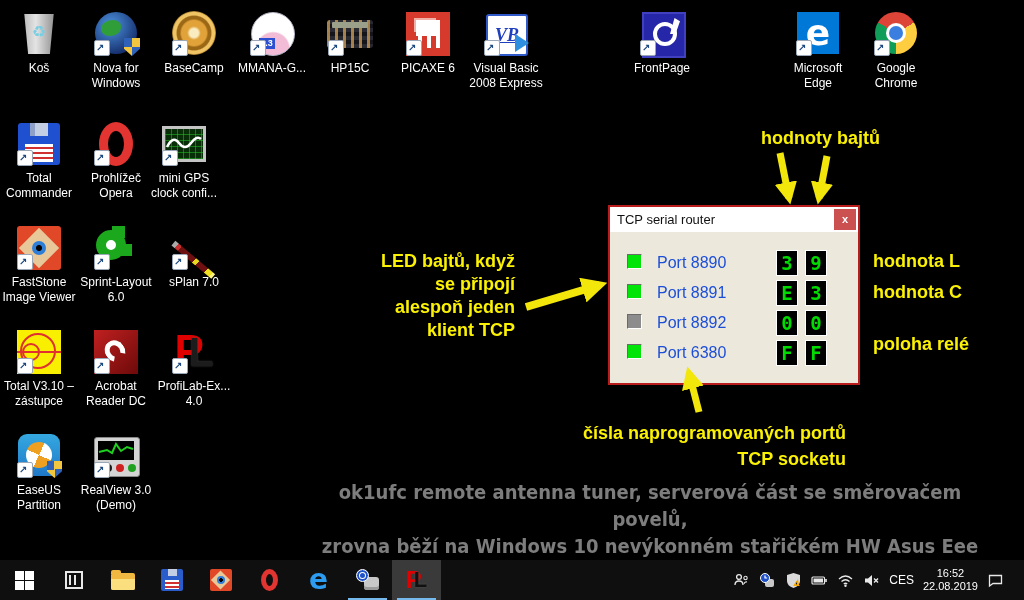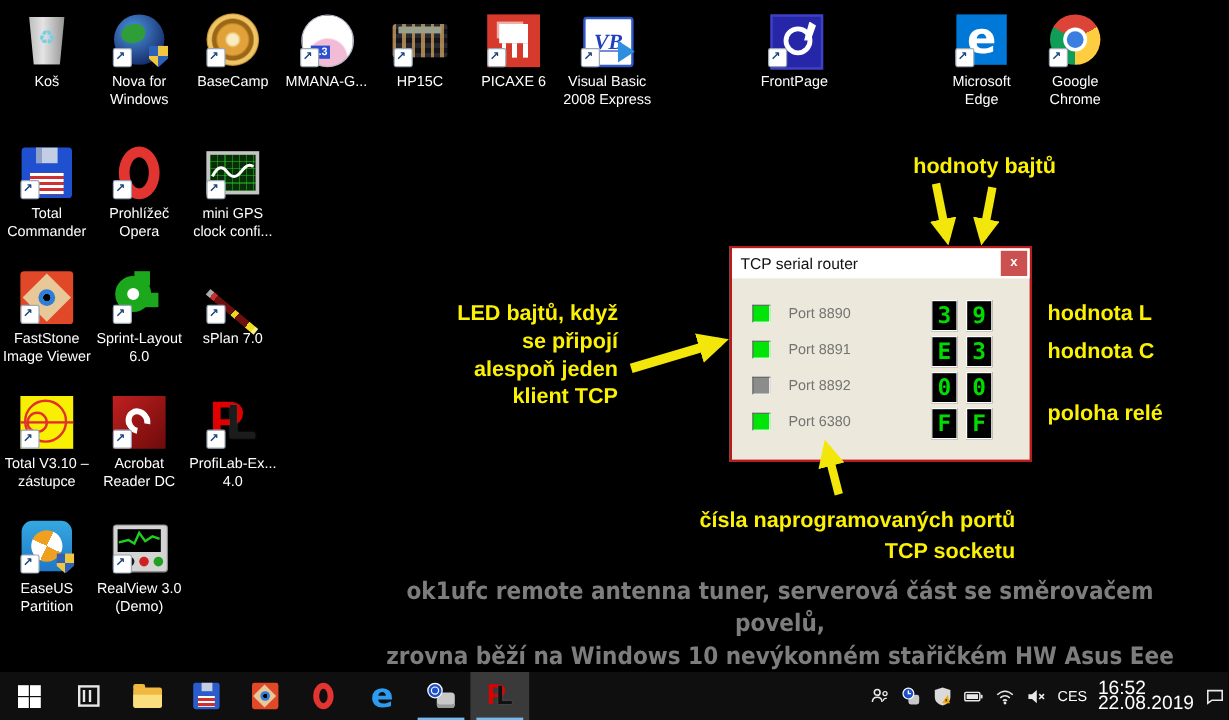--- a/index.html
+++ b/index.html
@@ -117,21 +117,21 @@
   
   #tcpwin{position:absolute;left:608px;top:205px;width:248px;height:176px;border:2px solid #b91c1c;background:#ece9dc;}
   #tcptitle{position:relative;height:25px;background:#fff;}
   #tcptitle .ttext{position:absolute;left:7px;top:5px;font-size:13px;color:#111;}
   #tcpclose{position:absolute;right:2px;top:2px;width:22px;height:21px;background:#cb5050;color:#fff;
             font:bold 11px/21px "Liberation Sans",sans-serif;text-align:center;cursor:pointer;}
   .wrow{position:absolute;left:0;right:0;height:30px;}
   .led{position:absolute;left:17px;top:4px;width:15px;height:15px;background:#00e408;
        border:1px solid #6a6a6a;border-right-color:#fff;border-bottom-color:#fff;box-sizing:border-box;}
   .led.off{background:#8c8c8c;}
-  .plabel{position:absolute;left:47px;top:4px;font-size:12px;color:#737373;}
+  .plabel{position:absolute;left:47px;top:4px;font-size:16px;color:#1d4ed8;}
   .digit{position:absolute;top:0;width:20px;height:24px;background:#000;border:1px solid #fff;
          color:#00dc00;font:bold 19px/24px "DejaVu Sans Mono",monospace;text-align:center;}
   .d1{left:166px;} .d2{left:195px;}
 
   
   .ann{position:absolute;color:#fbf104;font-weight:bold;font-size:18px;line-height:23px;}
   .ann.center{text-align:right;}
   #ann-footer{position:absolute;left:270px;top:479px;width:760px;text-align:center;color:#7d7d7d;
               font:bold 20px/27px "DejaVu Sans",sans-serif;transform:scaleX(.9);transform-origin:50% 0;}
 
@@ -162,24 +162,24 @@
   .tb-opera{width:17px;height:22px;border:5px solid #e23430;border-radius:50%;box-sizing:border-box;}
   .tb-edge{font:bold 28px/28px "DejaVu Sans",sans-serif;color:#2d9bef;}
   .tb-serial{position:relative;width:24px;height:24px;}
   .tb-serial::before{content:"";position:absolute;right:1px;bottom:2px;width:15px;height:13px;background:#c8c8c8;border-radius:3px;
       box-shadow:inset 0 -3px 0 #9a9a9a;}
   .tb-serial::after{content:"";position:absolute;left:0;top:1px;width:13px;height:13px;border-radius:50%;background:#1e50c8;
       border:1px solid #fff;box-sizing:border-box;box-shadow:inset 0 0 0 2px #1e50c8, inset 0 0 0 3px #fff;}
   .tb-pl-p{font:bold 24px/24px "Liberation Sans",sans-serif;color:#e00000;}
   .tb-pl-l{font:bold 22px/24px "Liberation Sans",sans-serif;color:#111;margin-left:-8px;text-shadow:0 0 2px #555;}
 
-  #tray{position:absolute;right:0;top:0;height:40px;display:flex;align-items:center;gap:9px;padding-right:3px;}
+  #tray{position:absolute;right:0;top:0;height:40px;display:flex;align-items:center;gap:9px;padding-right:20px;}
   .tray-ic{width:17px;height:17px;display:block;cursor:pointer;}
   #tray .lang{color:#fff;font-size:12px;cursor:pointer;}
-  #tray .clockblock{color:#fff;font-size:16px;line-height:13px;cursor:pointer;}
+  #tray .clockblock{color:#fff;font-size:11px;line-height:13px;text-align:center;cursor:pointer;}
 </style>
 </head>
 <body>
 
 <div id="screen">
 
   <div class="dicon" style="left:0px;top:10px">
     <div class="art">
         <div class="a-kos">
           <span class="glyph">♻</span>
@@ -260,21 +260,21 @@
       </div>
     <div class="dlabel">Total Commander</div>
   </div>
   <div class="dicon" style="left:77px;top:120px">
     <div class="art">
         <div class="a-opera"></div>
         <span class="sc"></span>
       </div>
     <div class="dlabel">Prohlížeč Opera</div>
   </div>
-  <div class="dicon" style="left:155px;top:120px">
+  <div class="dicon" style="left:145px;top:120px">
     <div class="art">
         <div class="a-minigps">
       <svg width="38" height="30" viewBox="0 0 38 30" style="position:absolute;left:0;top:0">
             <path d="M2 18 Q8 6 14 14 T26 14 T36 10" stroke="#fff" stroke-width="2.5" fill="none"></path>
           </svg>
     </div>
         <span class="sc"></span>
       </div>
     <div class="dlabel">mini GPS clock confi...</div>
   </div>

